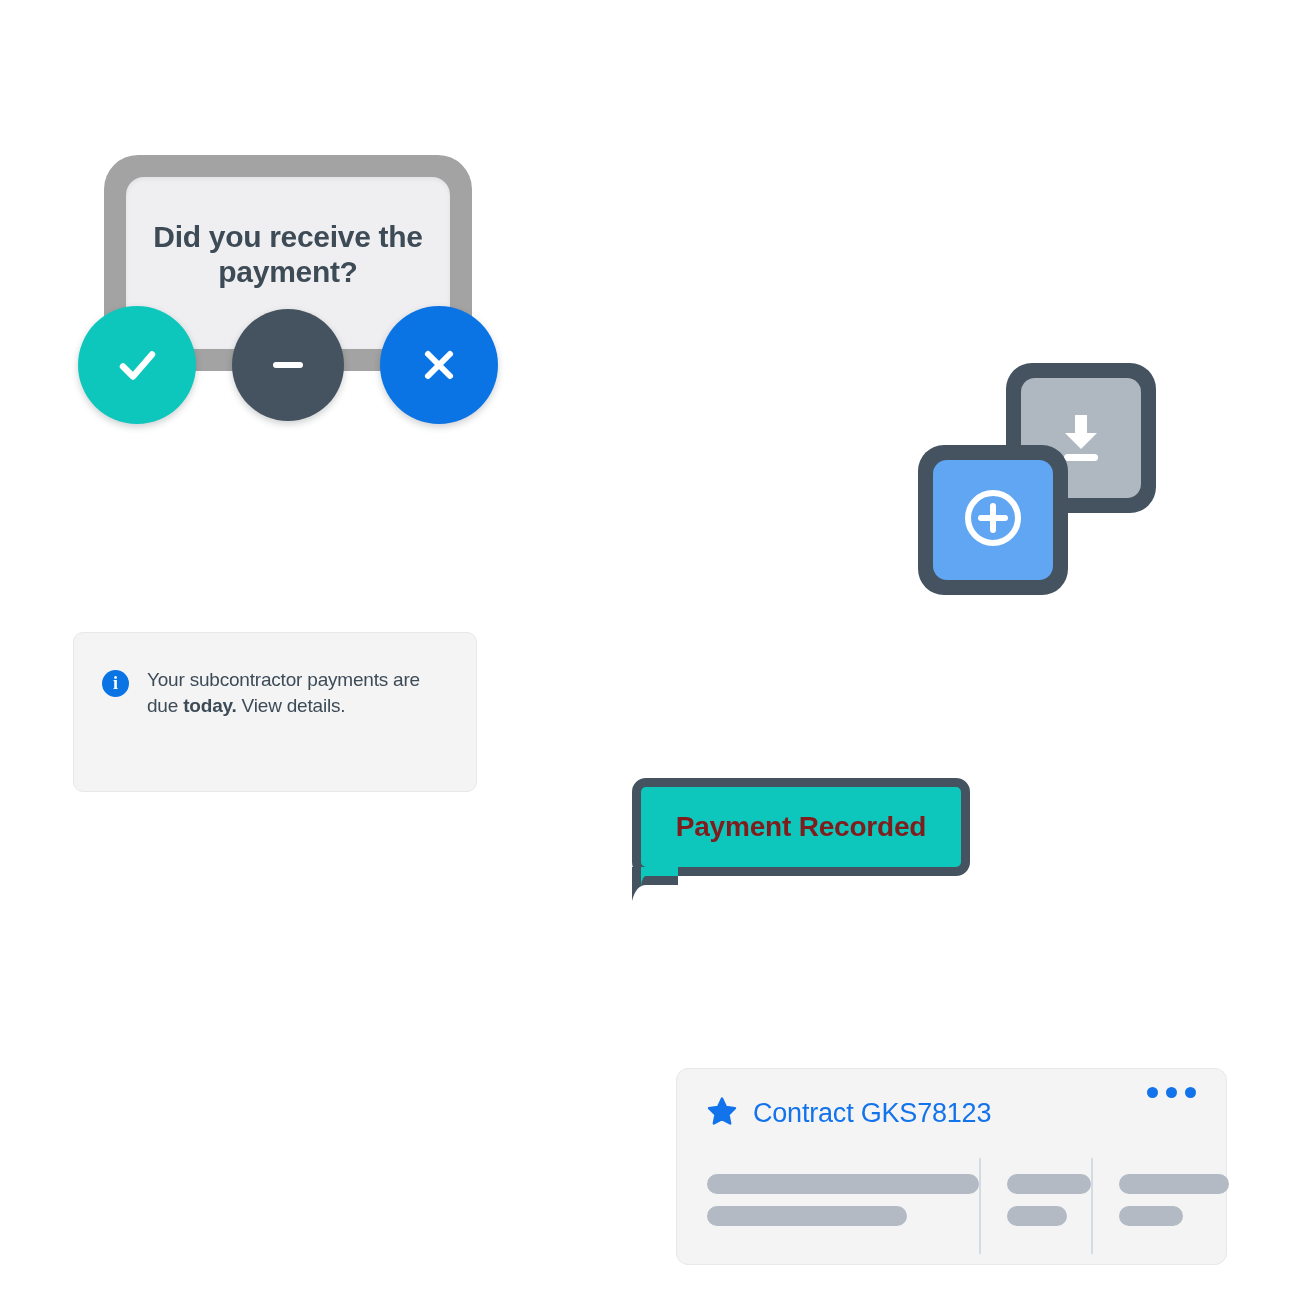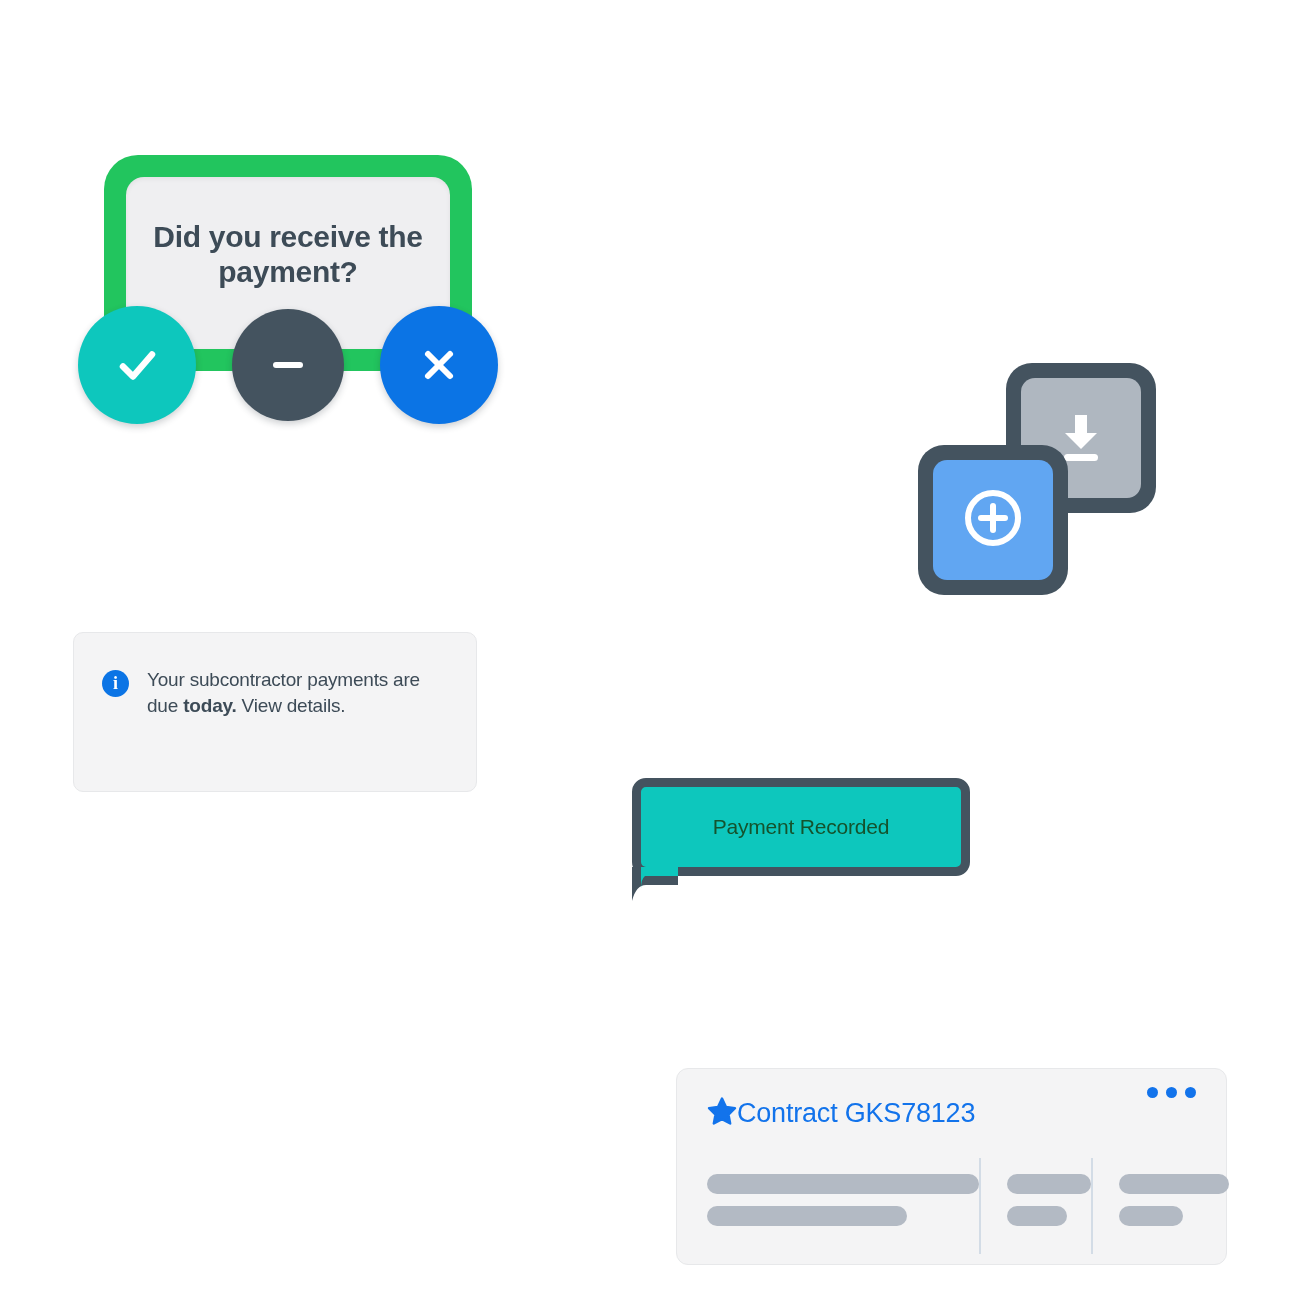--- a/index.html
+++ b/index.html
@@ -16,21 +16,21 @@
     -webkit-font-smoothing: antialiased;
   }
 
   
   .confirm-dialog {
     position: absolute;
     left: 104px;
     top: 155px;
     width: 368px;
     height: 216px;
-    background: #22c55e;
+    background: #a3a3a3;
     border-radius: 34px;
     box-sizing: border-box;
     padding: 22px;
   }
   .confirm-dialog-inner {
     width: 100%;
     height: 100%;
     background: #EFEFF1;
     border-radius: 18px;
     box-sizing: border-box;
@@ -156,23 +156,23 @@
     height: 98px;
     background: #0DC7BD;
     border: 9px solid #44535F;
     border-radius: 14px;
     box-sizing: border-box;
     display: flex;
     align-items: center;
     justify-content: center;
   }
   .speech-bubble .label {
-    color: #14532d;
-    font-size: 21px;
-    font-weight: normal;
+    color: #7f1d1d;
+    font-size: 28px;
+    font-weight: bold;
     letter-spacing: -0.2px;
   }
   .speech-tail {
     position: absolute;
     left: -9px;
     top: 80px;
     width: 0;
     height: 0;
   }
   .speech-tail svg { display: block; }
@@ -186,20 +186,21 @@
     height: 197px;
     background: #F4F4F5;
     border: 1px solid #E7E8EA;
     border-radius: 12px;
     box-sizing: border-box;
     padding: 27px 30px 0 30px;
   }
   .contract-head {
     display: flex;
     align-items: center;
+    gap: 16px;
     position: relative;
   }
   .star-icon { flex: 0 0 auto; display: block; }
   .contract-title {
     color: #1273EB;
     font-size: 27px;
     letter-spacing: -0.2px;
   }
   .kebab {
     position: absolute;

